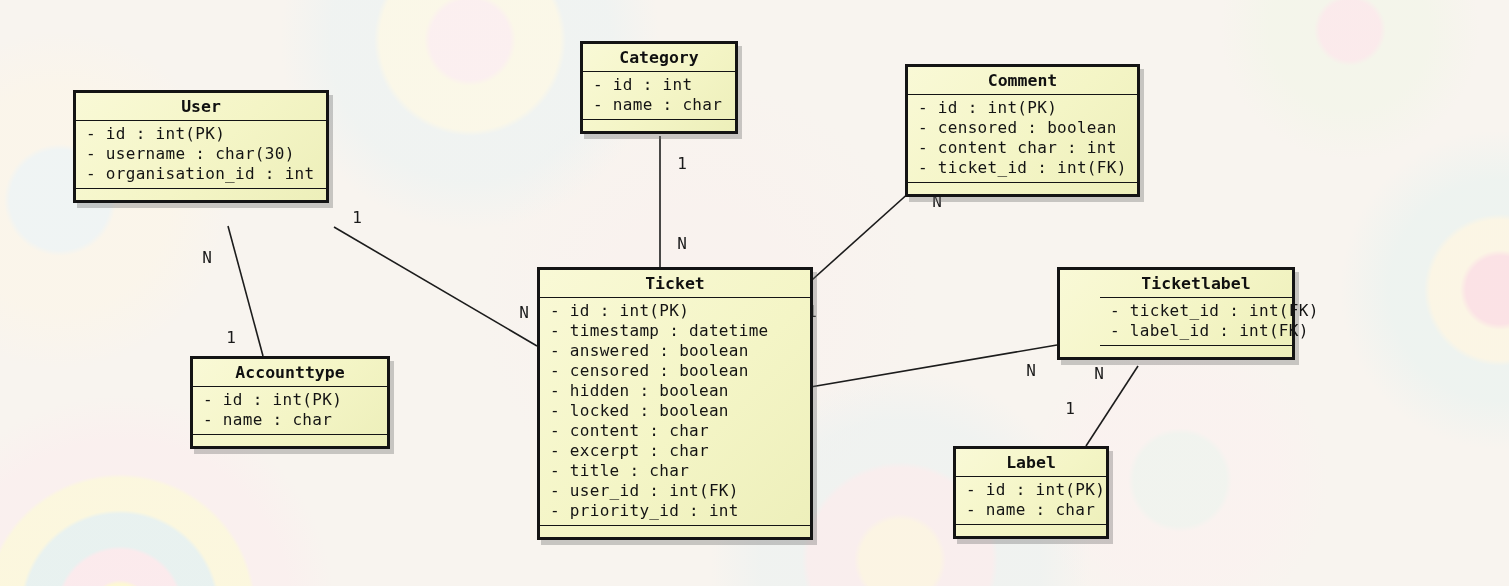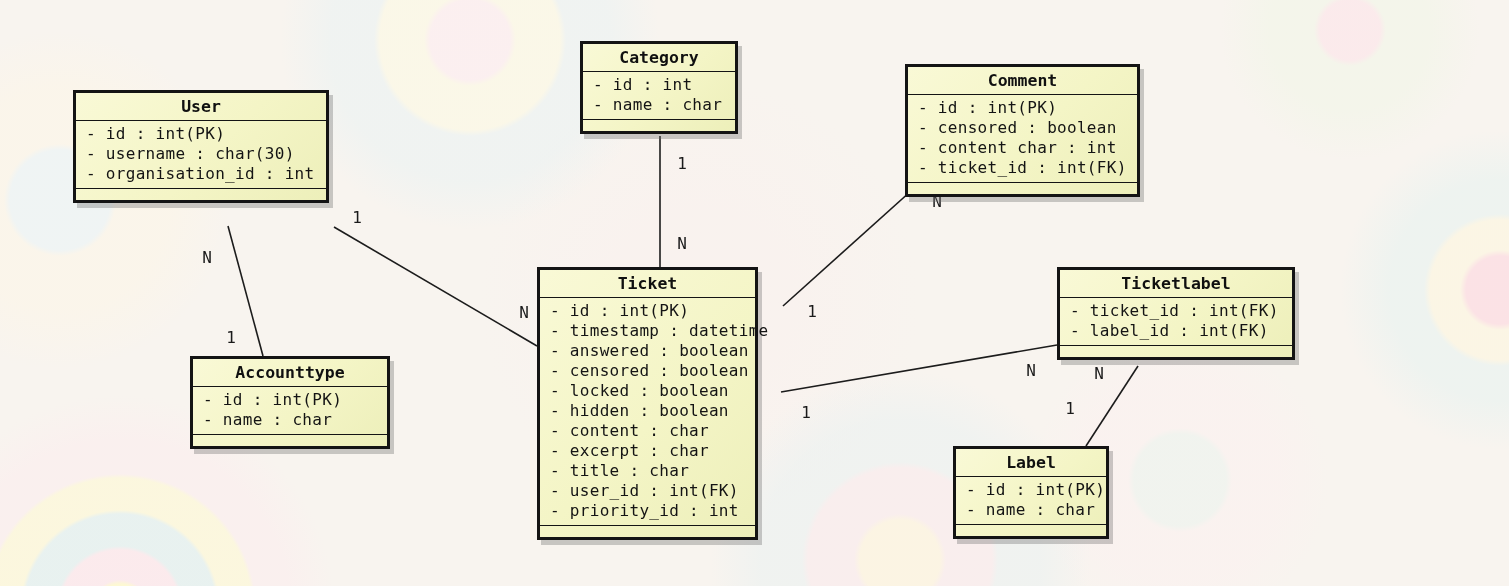--- a/index.html
+++ b/index.html
@@ -56,22 +56,22 @@
     white-space: nowrap;
   }
   .entity-footer {
     height: 11px;
     border-top: 1.5px solid #141414;
   }
   
   .e-user        { left: 73px;   top: 90px;  width: 256px; }
   .e-category    { left: 580px;  top: 41px;  width: 158px; }
   .e-comment     { left: 905px;  top: 30px;  width: 235px; margin-top: 34px; }
-  .e-ticket      { left: 537px;  top: 267px; width: 221px; }
-  .e-ticketlabel { left: 1057px; top: 267px; width: 238px; }
+  .e-ticket      { left: 537px;  top: 267px; width: 276px; }
+  .e-ticketlabel { left: 1057px; top: 267px; width: 238px; padding-left: 40px; }
   .e-accounttype { left: 190px;  top: 356px; width: 200px; }
   .e-label       { left: 953px;  top: 446px; width: 156px; }
 </style>
 </head>
 <body>
 
 <svg id="lines" width="1509" height="586">
   <line x1="228" y1="226" x2="263" y2="356"></line>
   <line x1="334" y1="227" x2="537" y2="346"></line>
   <line x1="660" y1="136" x2="660" y2="268"></line>
@@ -128,22 +128,22 @@
   <div class="entity-footer"></div>
 </div>
 
 <div class="entity e-ticket">
   <div class="entity-title">Ticket</div>
   <div class="entity-fields">
     <div class="entity-field">- id : int(PK)</div>
     <div class="entity-field">- timestamp : datetime</div>
     <div class="entity-field">- answered : boolean</div>
     <div class="entity-field">- censored : boolean</div>
+    <div class="entity-field">- hidden : boolean</div>
     <div class="entity-field">- locked : boolean</div>
-    <div class="entity-field">- hidden : boolean</div>
     <div class="entity-field">- content : char</div>
     <div class="entity-field">- excerpt : char</div>
     <div class="entity-field">- title : char</div>
     <div class="entity-field">- user_id : int(FK)</div>
     <div class="entity-field">- priority_id : int</div>
   </div>
   <div class="entity-footer"></div>
 </div>
 
 <div class="entity e-ticketlabel">

